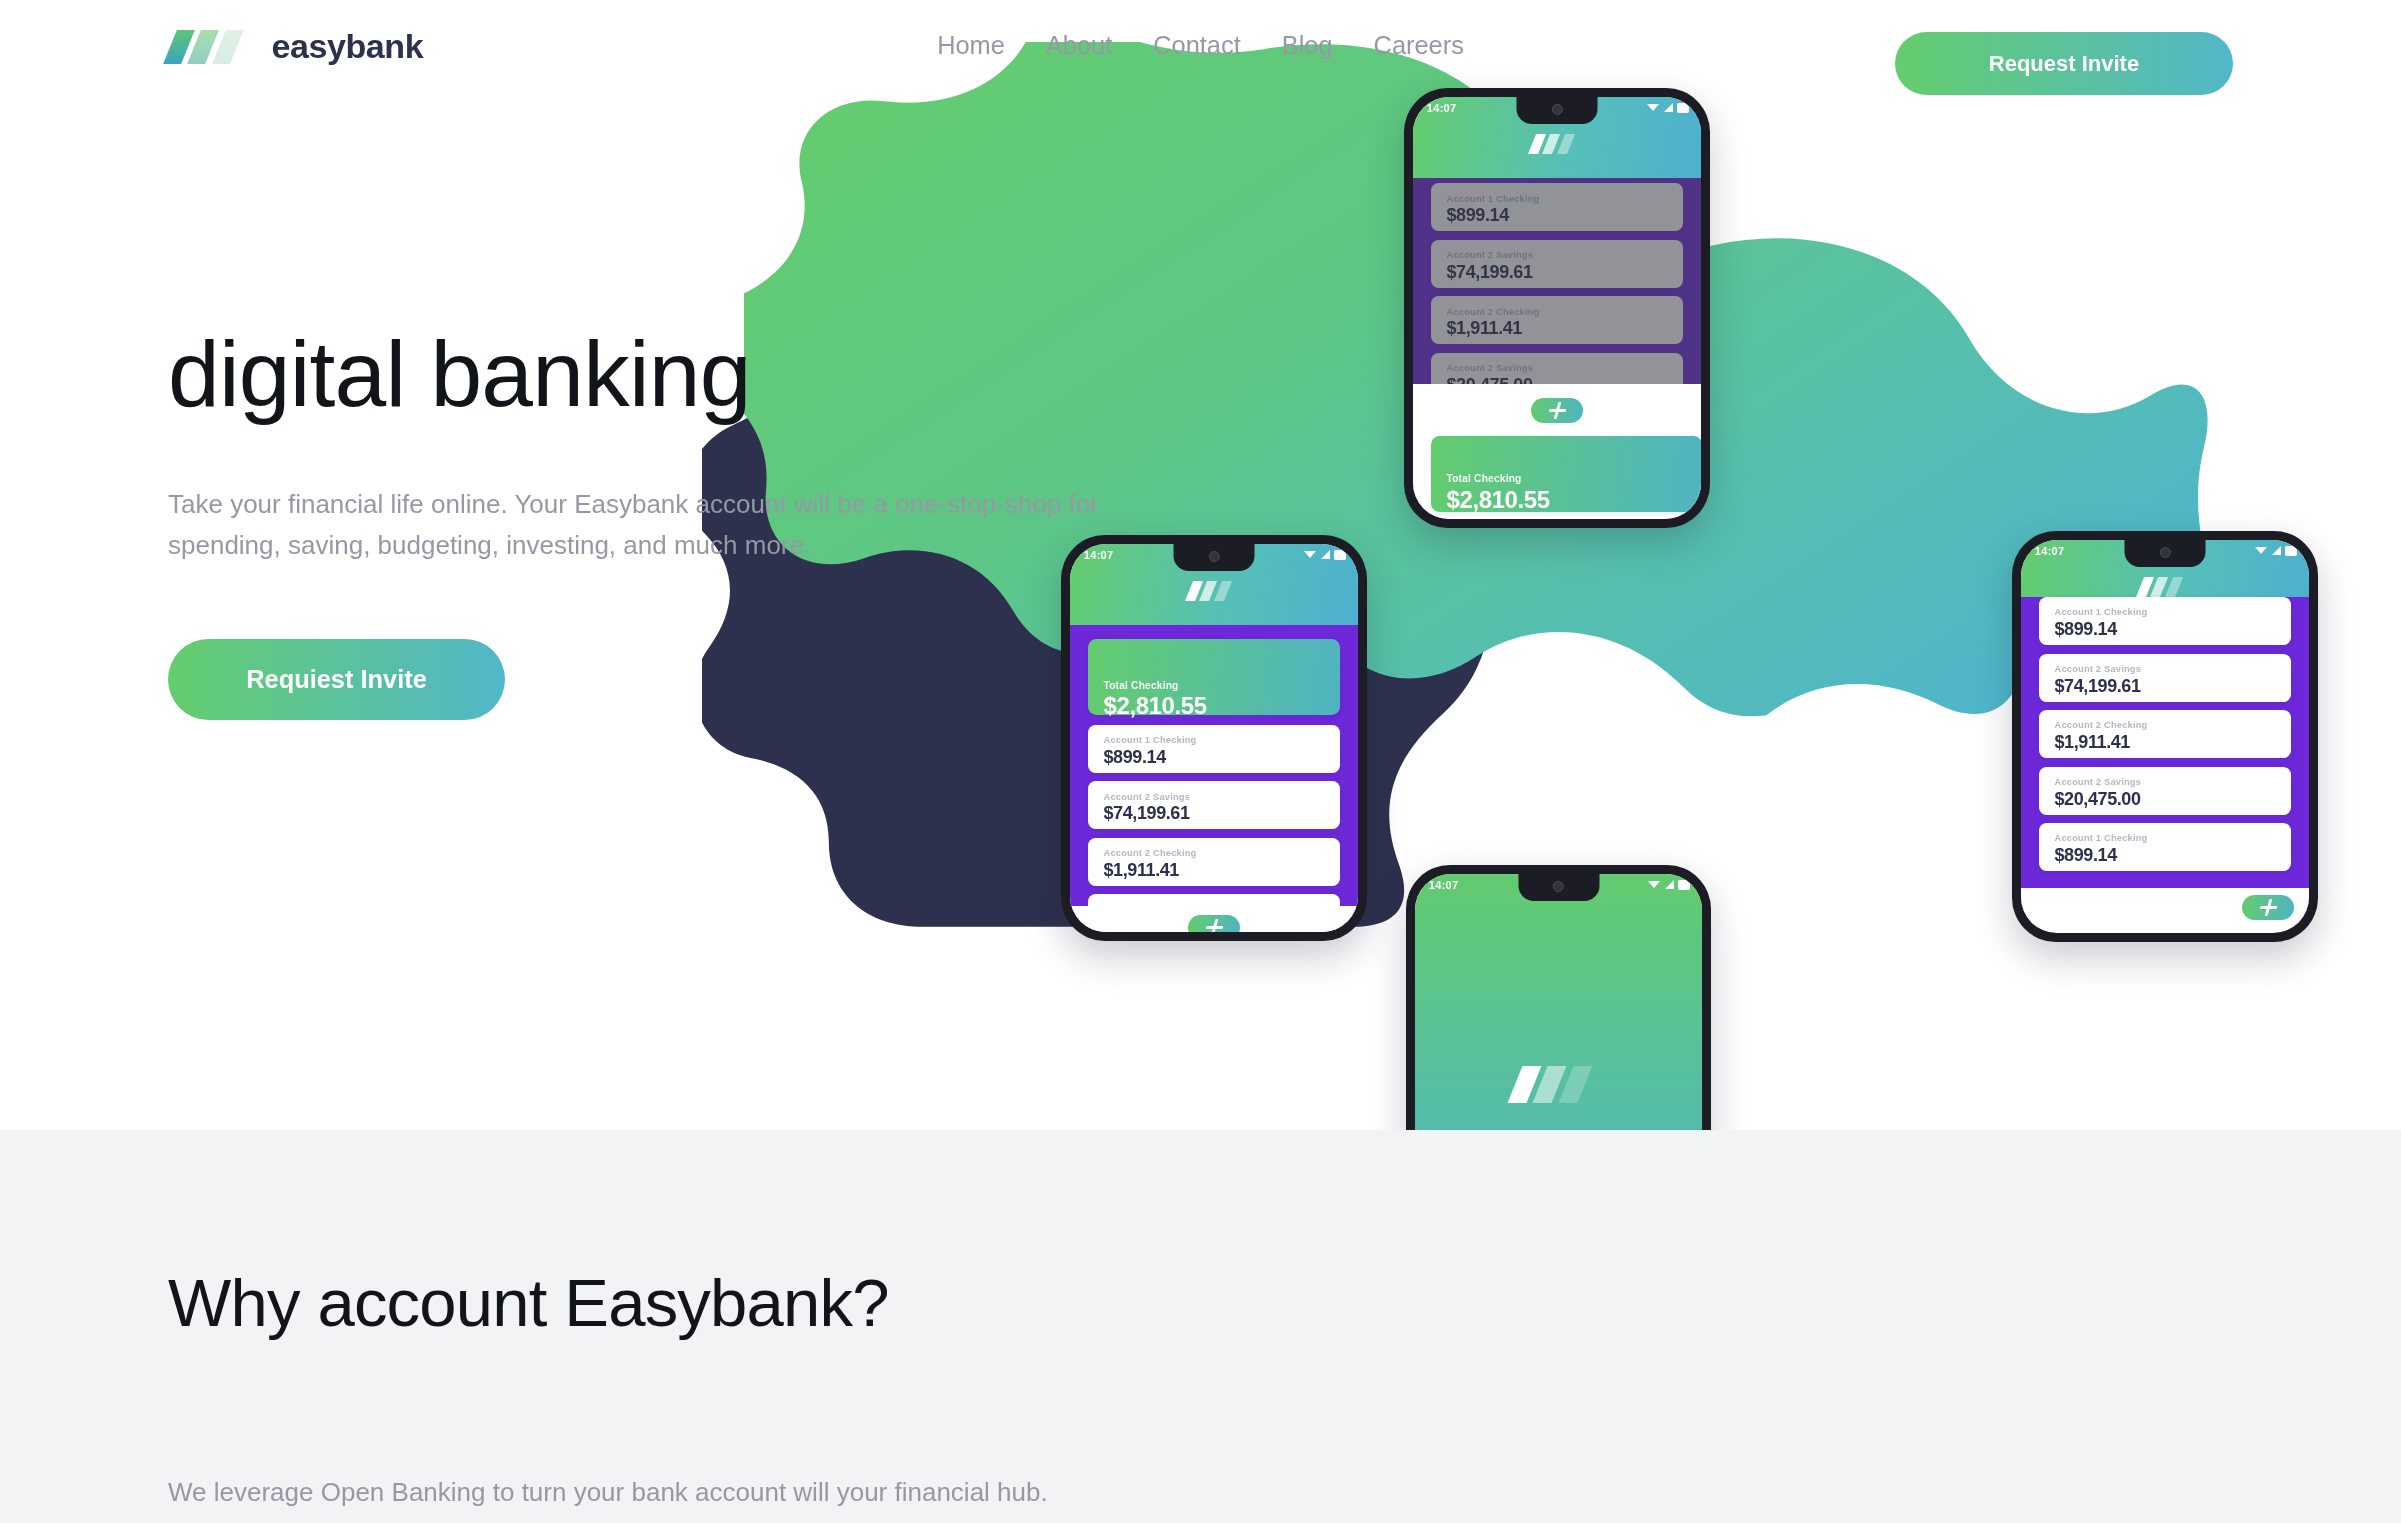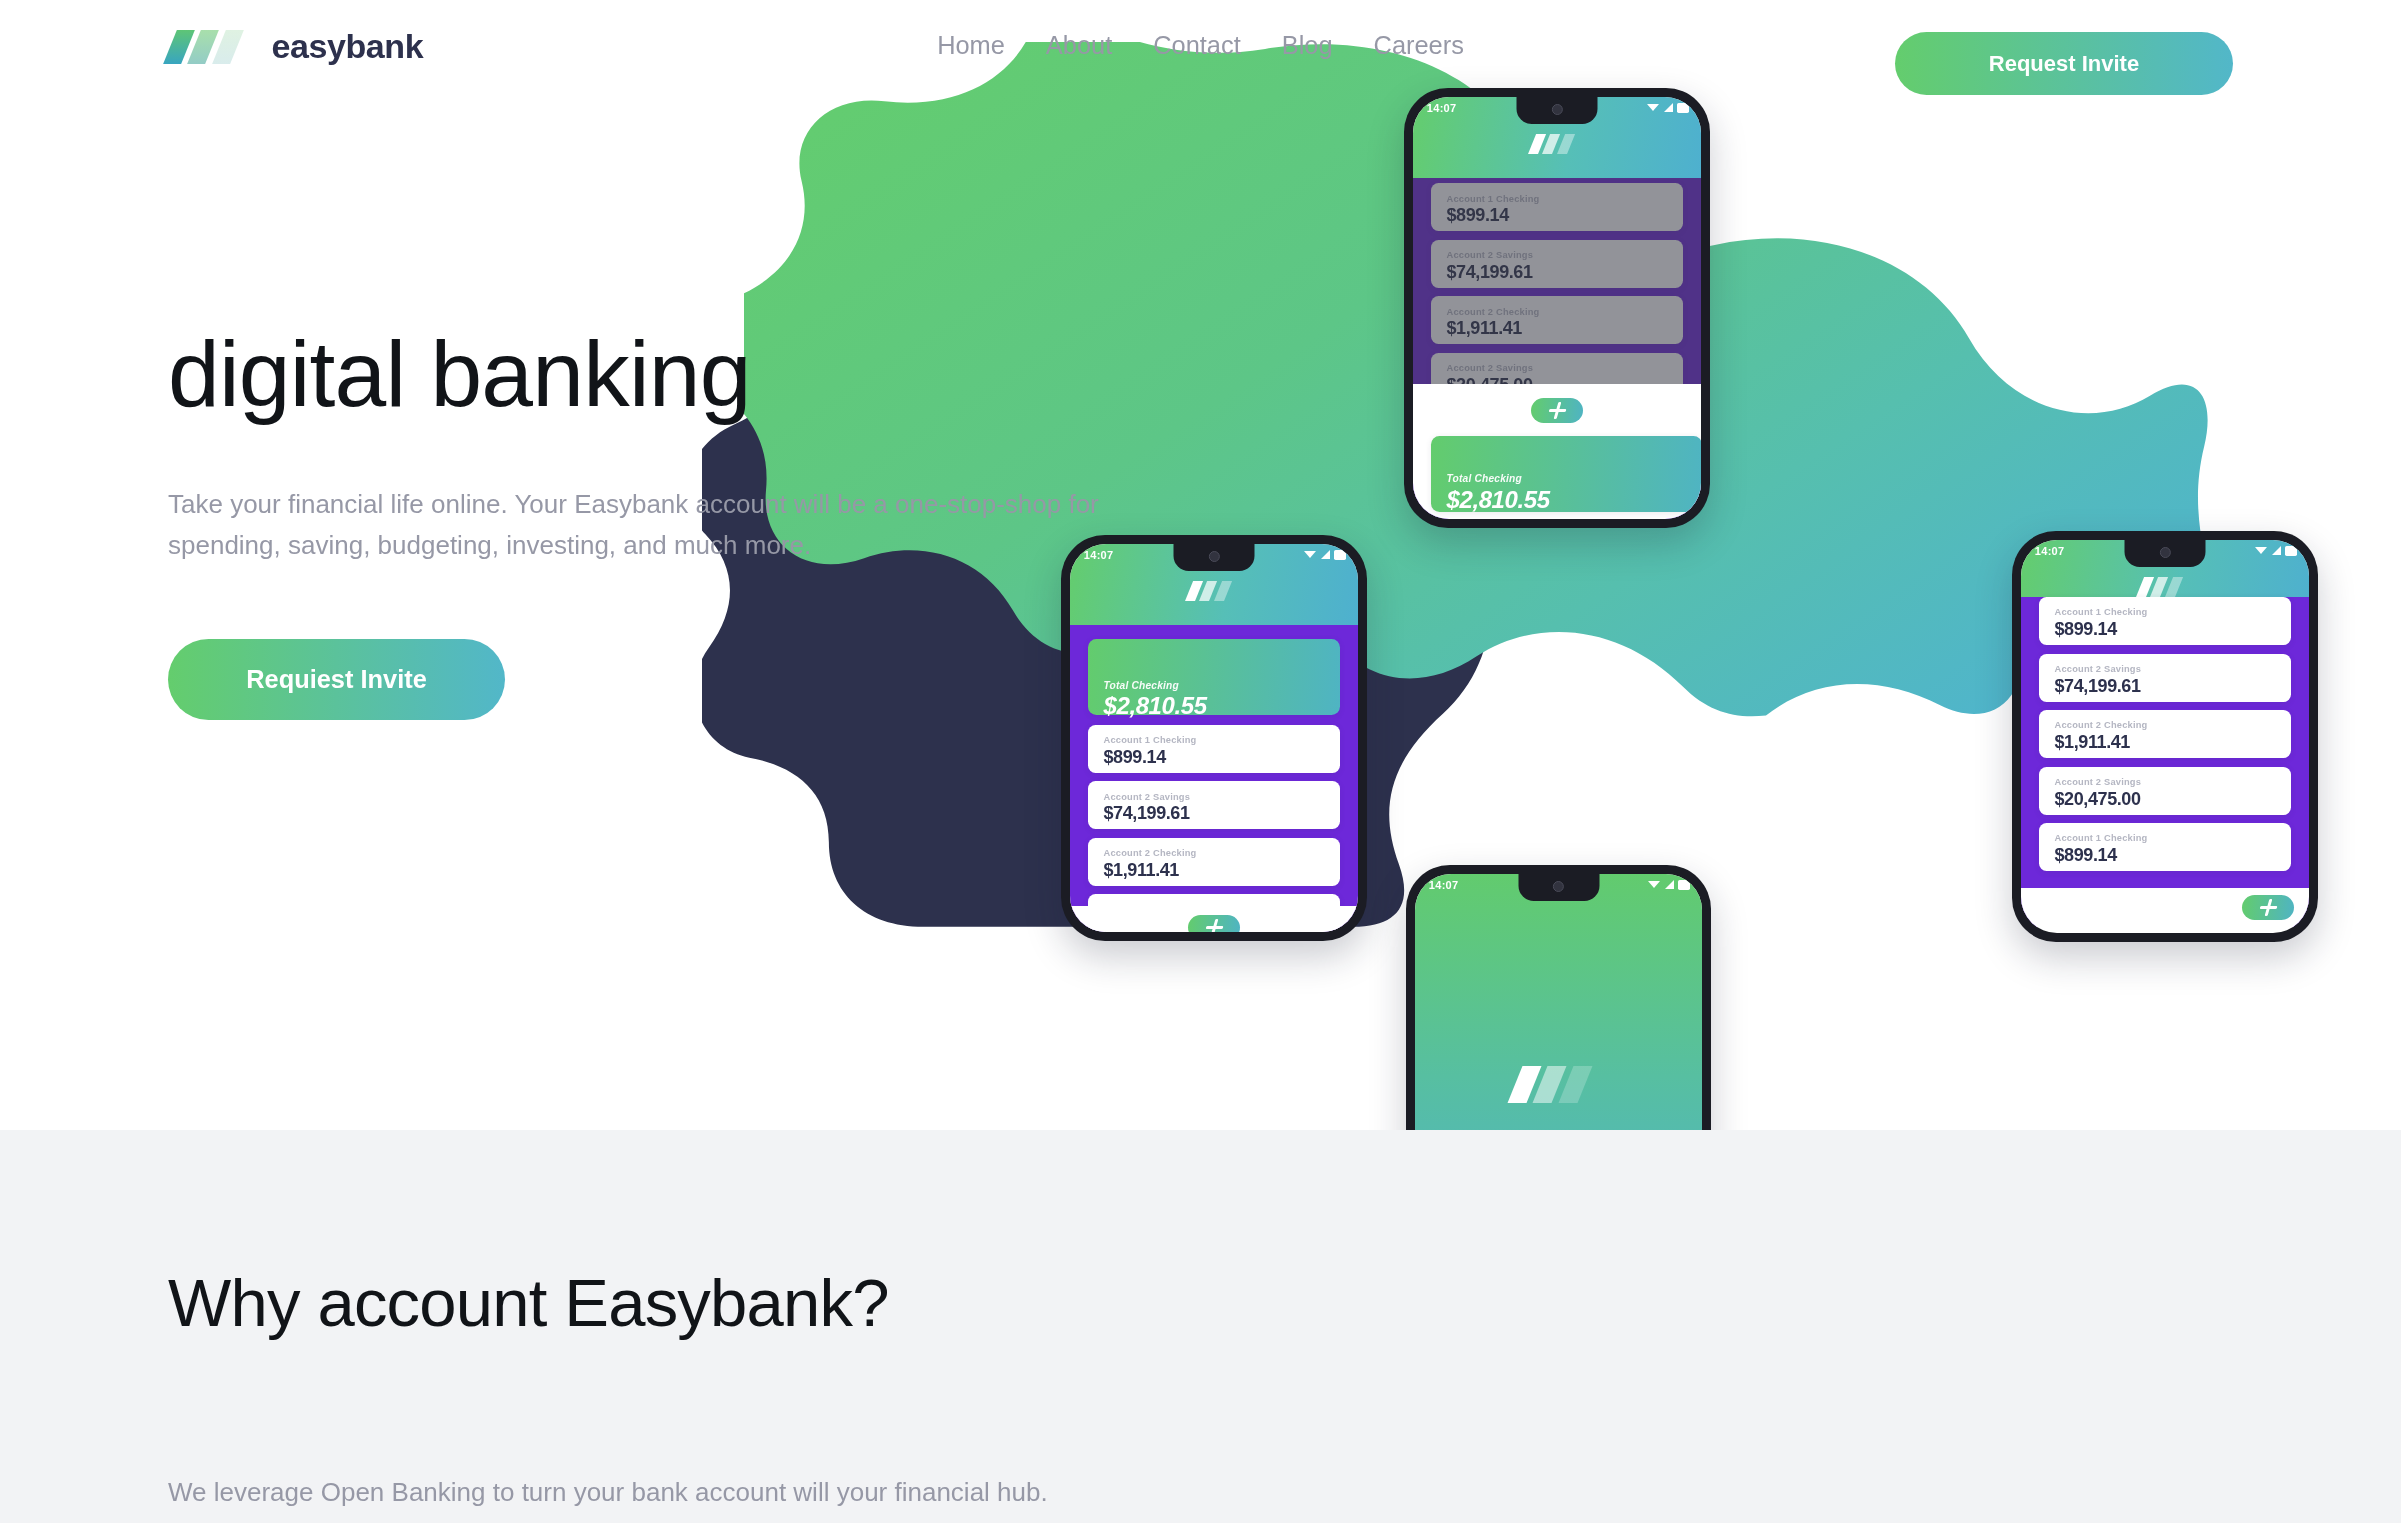--- a/index.html
+++ b/index.html
@@ -142,21 +142,20 @@
   .card {
     background:#ffffff; border-radius:7.6px;
     box-shadow:0 1.7px 6px rgba(45,49,77,.09);
   }
   .card-label { color:#b4b6c2; font-weight:bold; letter-spacing:0.2px; }
   .card-value { color:#2d314d; font-weight:bold; letter-spacing:-0.4px; }
 
   .card-total {
     background:linear-gradient(95deg,#63cc6d 0%,#4fb4c3 100%);
     border-radius:8.5px;
-    font-style:italic;
   }
   .card-total .card-label { color:#ffffff; opacity:.95; }
   .card-total .card-value { color:#ffffff; }
 
   .fab {
     display:flex; align-items:center; justify-content:center;
     background:linear-gradient(95deg,#63cc6d 0%,#4fb4c3 100%);
     border-radius:845px; position:relative;
   }
   .fab .pl, .fab .pl2 {

